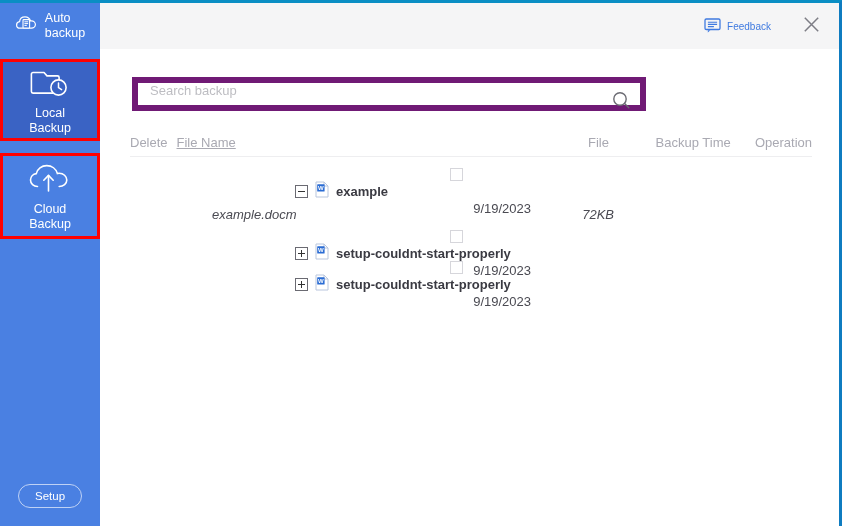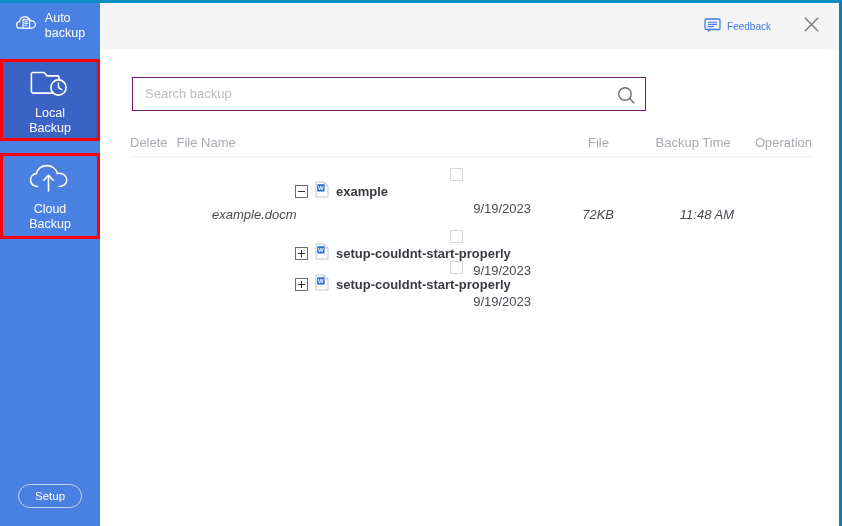--- a/index.html
+++ b/index.html
@@ -101,23 +101,23 @@
   }
   #toolbar {
     position: absolute;
     left: 32px; top: 28px;
     width: 680px; height: 34px;
     display: flex; align-items: center;
   }
   #search-wrap {
     position: relative;
     width: 514px; height: 34px;
-    border: 1px solid #701a75;
+    border: 6px solid #701a75;
     background: #ffffff;
-    display: flex; align-items: flex-start;
+    display: flex; align-items: flex-end;
   }
   #search-input {
     border: 0; outline: 0;
     width: 460px; height: 30px;
     margin-left: 12px;
     font-family: "Liberation Sans", sans-serif;
     font-size: 13px; color: #444;
     background: transparent;
   }
   #search-input::placeholder { color: #bdbdc2; }
@@ -147,21 +147,21 @@
   }
   
   #table { position: absolute; left: 30px; top: 80px; width: 682px; }
   #thead {
     display: flex; align-items: center;
     height: 28px;
     border-bottom: 1px solid #eeeef0;
     color: #a9a9b2; font-size: 13px; gap: 6px;
   }
   .th-delete   { width: 42px; }
-  .th-filename { width: 352px; }
+  .th-filename { width: 352px; text-decoration: underline; }
   .th-size     { width: 90px; text-align: right; }
   .th-time     { width: 120px; text-align: right; }
   .th-oper     { width: 78px; text-align: right; }
   .trow {
     display: flex; align-items: center;
     height: 31px; font-size: 13px;
   }
   .trow.group { font-weight: bold; color: #3a3a42; flex-direction: column; }
   .trow.child { color: #4a4a52; font-style: italic; }
   .c-delete { width: 42px; display: flex; align-items: center; }
@@ -310,21 +310,20 @@
         <div class="c-oper"></div>
       </div>
 
       <div class="trow child">
         <div class="c-delete"></div>
         <div class="c-filename">
           <span class="child-indent"></span>
           <span>example.docm</span>
         </div>
         <div class="c-size">72KB</div>
-        <div class="c-time">11:48 AM</div>
         <div class="c-oper"></div>
       </div>
 
       <div class="trow group">
         <div class="c-delete">
           <span class="row-check"></span>
         </div>
         <div class="c-filename">
           <span class="toggle-box plus"></span>
           <span class="doc-icon">

